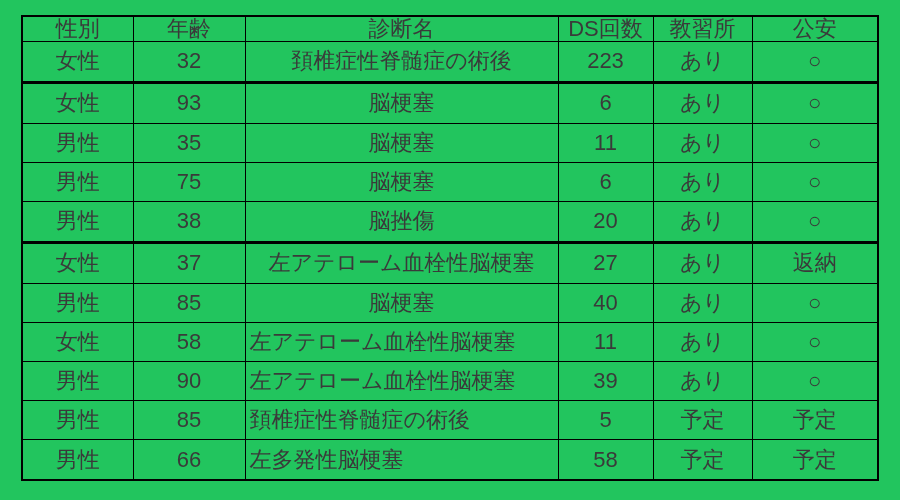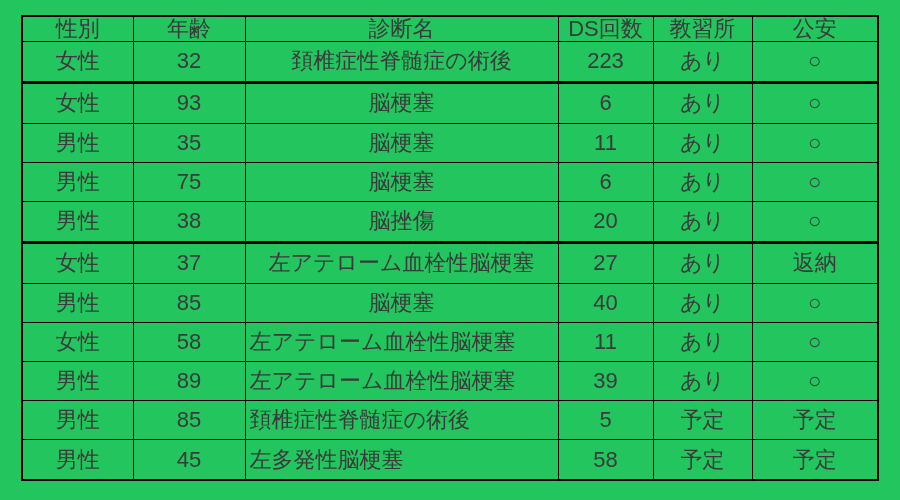--- a/index.html
+++ b/index.html
@@ -137,37 +137,37 @@
         <tr>
           <td>女性</td>
           <td>58</td>
           <td class="diag-left">左アテローム血栓性脳梗塞</td>
           <td>11</td>
           <td>あり</td>
           <td>○</td>
         </tr>
         <tr>
           <td>男性</td>
-          <td>89</td>
+          <td>90</td>
           <td class="diag-left">左アテローム血栓性脳梗塞</td>
           <td>39</td>
           <td>あり</td>
           <td>○</td>
         </tr>
         <tr>
           <td>男性</td>
           <td>85</td>
           <td class="diag-left">頚椎症性脊髄症の術後</td>
           <td>5</td>
           <td>予定</td>
           <td>予定</td>
         </tr>
         <tr>
           <td>男性</td>
-          <td>45</td>
+          <td>66</td>
           <td class="diag-left">左多発性脳梗塞</td>
           <td>58</td>
           <td>予定</td>
           <td>予定</td>
         </tr>
       </tbody>
   </table>
 </div>
 
 </body></html>

